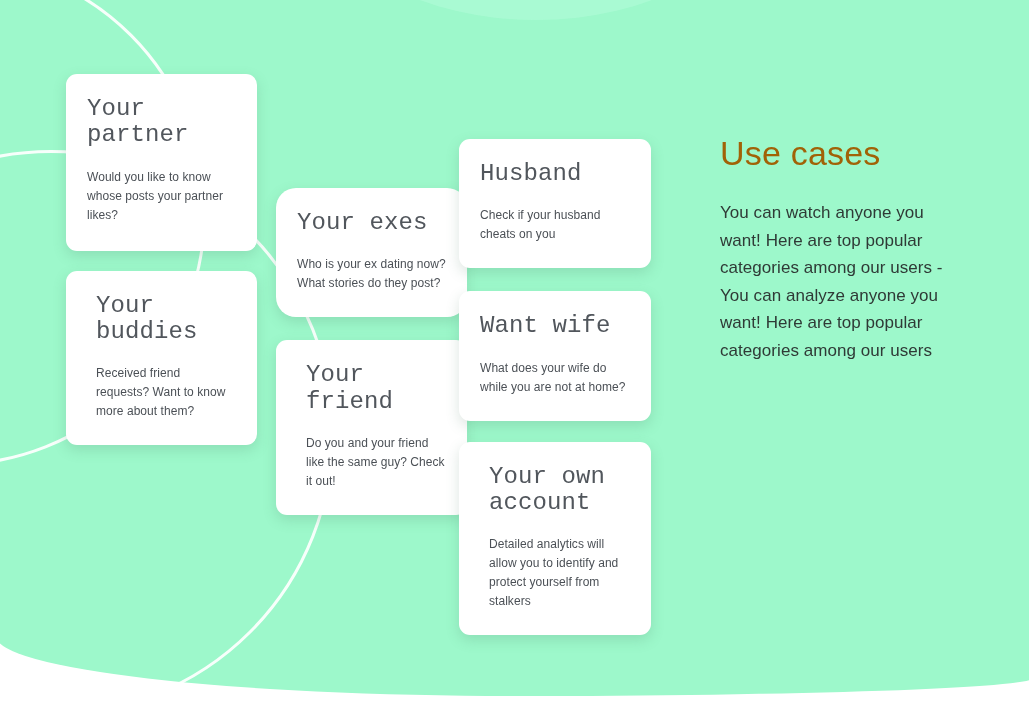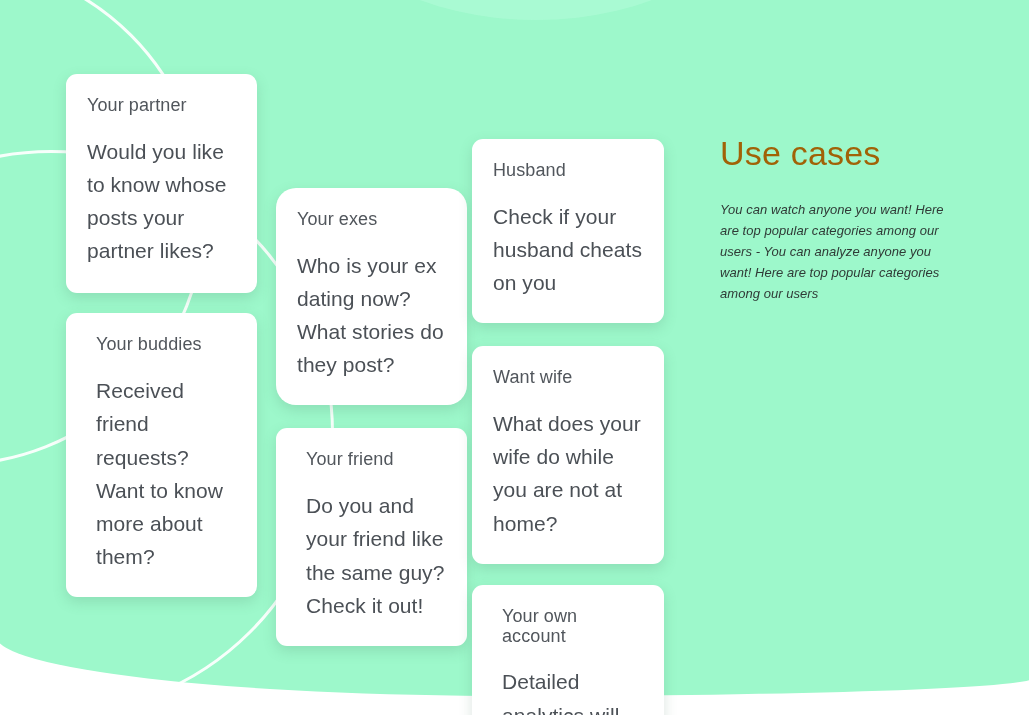--- a/index.html
+++ b/index.html
@@ -67,42 +67,43 @@
   }
 
   
   .col {
     position: absolute;
     display: flex;
     flex-direction: column;
   }
   #col-1 { left: 66px; top: 74px;  width: 191px; }
   #col-2 { left: 276px; top: 188px; width: 191px; }
-  #col-3 { left: 472px; top: 139px; width: 192px; }
+  #col-3 { left: 459px; top: 139px; width: 192px; }
 
   .card {
     background: #ffffff;
     border-radius: 11px;
     box-shadow: 0 5px 14px rgba(60, 110, 85, 0.18);
     padding: 22px 21px 24px 21px;
     box-sizing: border-box;
     margin-bottom: 20px;
   }
   .card:last-child { margin-bottom: 0; padding-left: 30px; }
 
   .card-title {
-    font-size: 18px;
+    font-size: 24px;
     line-height: 1.1;
     font-weight: 400;
     color: #51565c;
     letter-spacing: 0.1px;
     margin: 0 0 19px 0;
+    font-family: Liberation Mono, monospace;
   }
   .card-text {
-    font-size: 21px;
+    font-size: 12px;
     line-height: 1.58;
     font-weight: 400;
     color: #4b5056;
     margin: 0;
     letter-spacing: 0.05px;
   }
 
   
   #col-1 .card:nth-child(1) { padding-bottom: 26px; }
   #col-1 .card:nth-child(2) { margin-bottom: 19px; }
@@ -119,27 +120,26 @@
   }
   .uc-heading {
     font-size: 34px;
     line-height: 1.15;
     font-weight: 400;
     color: #a16207;
     letter-spacing: 0.2px;
     margin: 0 0 26px 0;
   }
   .uc-body {
-    font-size: 13px;
+    font-size: 17px;
     line-height: 1.62;
     font-weight: 400;
     color: #2f3a36;
     margin: 0;
     letter-spacing: 0.05px;
-    font-style: italic;
   }
 </style>
 </head>
 <body>
 
 <div id="stage">
 
   <div class="bg-mint">
     <div class="bg-top-glow"></div>
   </div>

